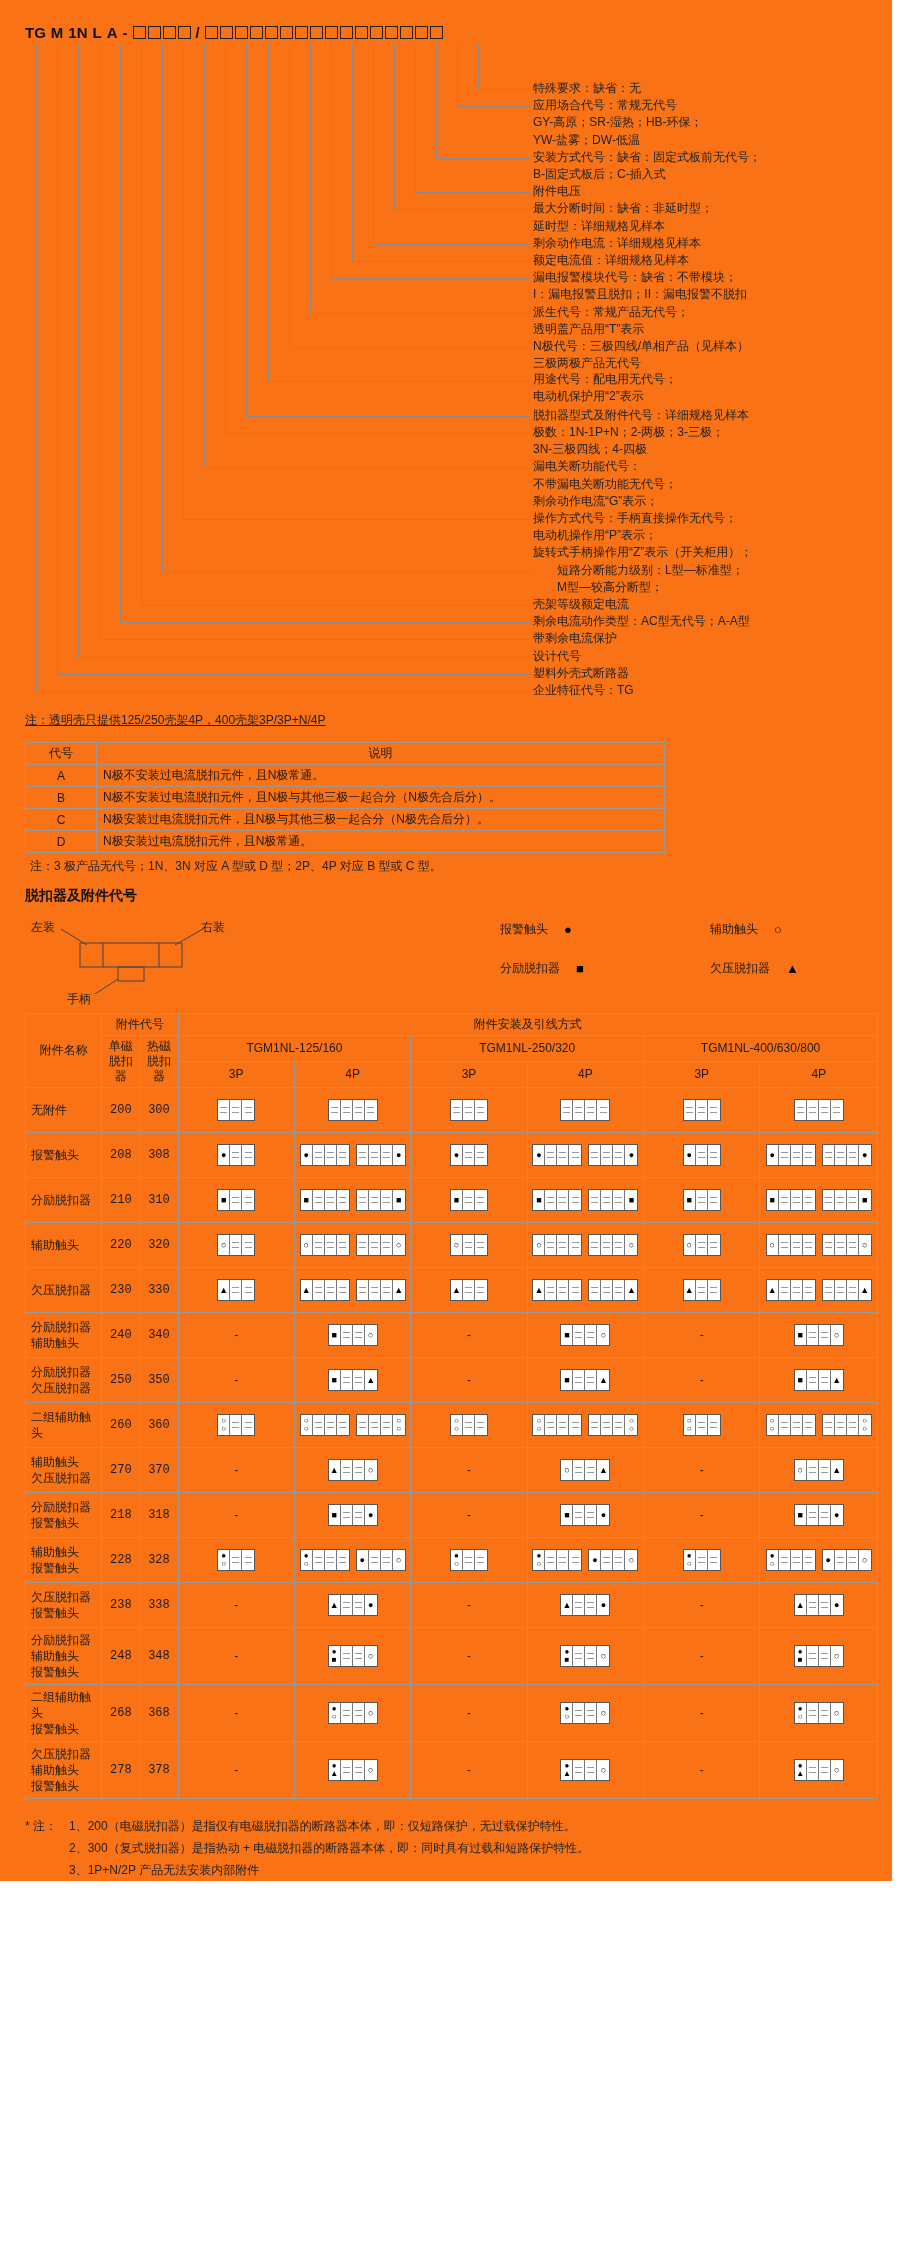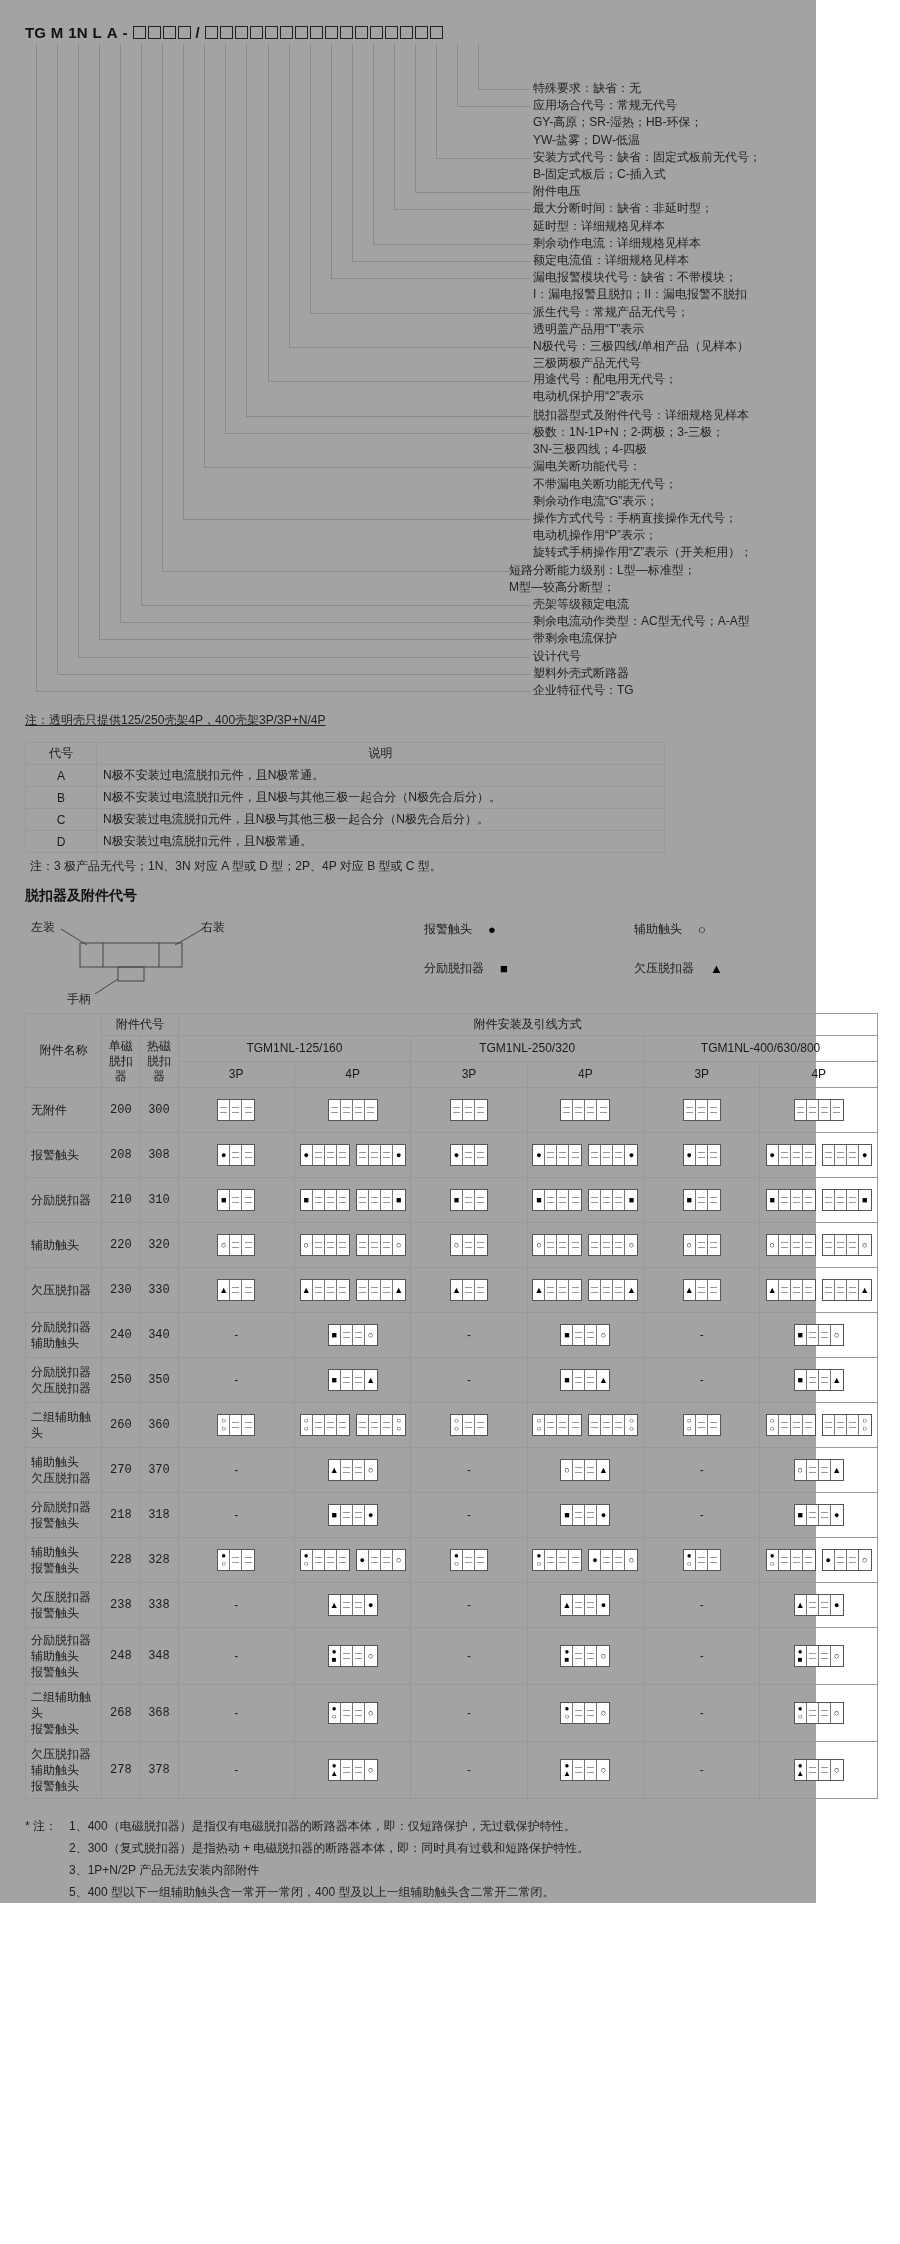--- a/index.html
+++ b/index.html
@@ -1,17 +1,17 @@
 <!DOCTYPE html>
 <html><head>
 <meta charset="utf-8">
 <style>
   html,body{margin:0;padding:0;background:#fff;color:#1a1a1a;
     font-family:"Liberation Sans","DejaVu Sans",sans-serif;}
-  .page{width:816px;position:relative;background:#a3a3a3;}
+  .page{width:892px;position:relative;background:#f97316;}
 
   
   .top-section{position:relative;height:742px;}
   .code-line{position:absolute;left:25px;top:24px;display:flex;align-items:center;gap:5px;
     font-weight:700;font-size:15px;color:#111;}
   .code-group{display:flex;gap:2px;}
   .code-box{width:13px;height:13px;border:1.5px solid #222;box-sizing:border-box;display:inline-block;}
   .code-slash{font-weight:700;}
   .connector{position:absolute;border-left:1px solid #8a8a8a;border-bottom:1px solid #8a8a8a;}
   .callout{position:absolute;font-size:12px;line-height:17.2px;white-space:nowrap;color:#222;}
@@ -164,21 +164,21 @@
           <div class="callout-ln">不带漏电关断功能无代号；</div>
           <div class="callout-ln">剩余动作电流“G”表示；</div>
         </div>
         <div class="connector" style="left: 183.3px; top: 44px; width: 345.7px; height: 475px;"></div>
         <div class="callout" style="left: 533px; top: 510px;">
           <div class="callout-ln">操作方式代号：手柄直接操作无代号；</div>
           <div class="callout-ln">电动机操作用“P”表示；</div>
           <div class="callout-ln">旋转式手柄操作用“Z”表示（开关柜用）；</div>
         </div>
         <div class="connector" style="left: 162.25px; top: 44px; width: 366.75px; height: 526.6px;"></div>
-        <div class="callout" style="left: 509px; top: 561.6px;">
+        <div class="callout" style="left: 557px; top: 561.6px;">
           <div class="callout-ln">短路分断能力级别：L型—标准型；</div>
           <div class="callout-ln">M型—较高分断型；</div>
         </div>
         <div class="connector" style="left: 141.2px; top: 44px; width: 387.8px; height: 561px;"></div>
         <div class="callout" style="left: 533px; top: 596px;">
           <div class="callout-ln">壳架等级额定电流</div>
         </div>
         <div class="connector" style="left: 120.15px; top: 44px; width: 408.85px; height: 578.2px;"></div>
         <div class="callout" style="left: 533px; top: 613.2px;">
           <div class="callout-ln">剩余电流动作类型：AC型无代号；A-A型</div>
@@ -1841,28 +1841,24 @@
               </span>
             </span>
           </td>
         </tr>
       </tbody>
   </table>
 
   <div class="footnotes">
       <div class="fn-row">
         <span class="fn-marker">* 注：</span>
-        <span class="fn-text">1、400（电磁脱扣器）是指仅有电磁脱扣器的断路器本体，即：仅短路保护，无过载保护特性。</span>
+        <span class="fn-text">1、200（电磁脱扣器）是指仅有电磁脱扣器的断路器本体，即：仅短路保护，无过载保护特性。</span>
       </div>
       <div class="fn-row">
         <span class="fn-marker"></span>
         <span class="fn-text">2、300（复式脱扣器）是指热动 + 电磁脱扣器的断路器本体，即：同时具有过载和短路保护特性。</span>
       </div>
       <div class="fn-row">
         <span class="fn-marker"></span>
         <span class="fn-text">3、1P+N/2P 产品无法安装内部附件</span>
       </div>
-      <div class="fn-row">
-        <span class="fn-marker"></span>
-        <span class="fn-text">5、400 型以下一组辅助触头含一常开一常闭，400 型及以上一组辅助触头含二常开二常闭。</span>
-      </div>
     </div>
 </div>
 
 </body></html>

